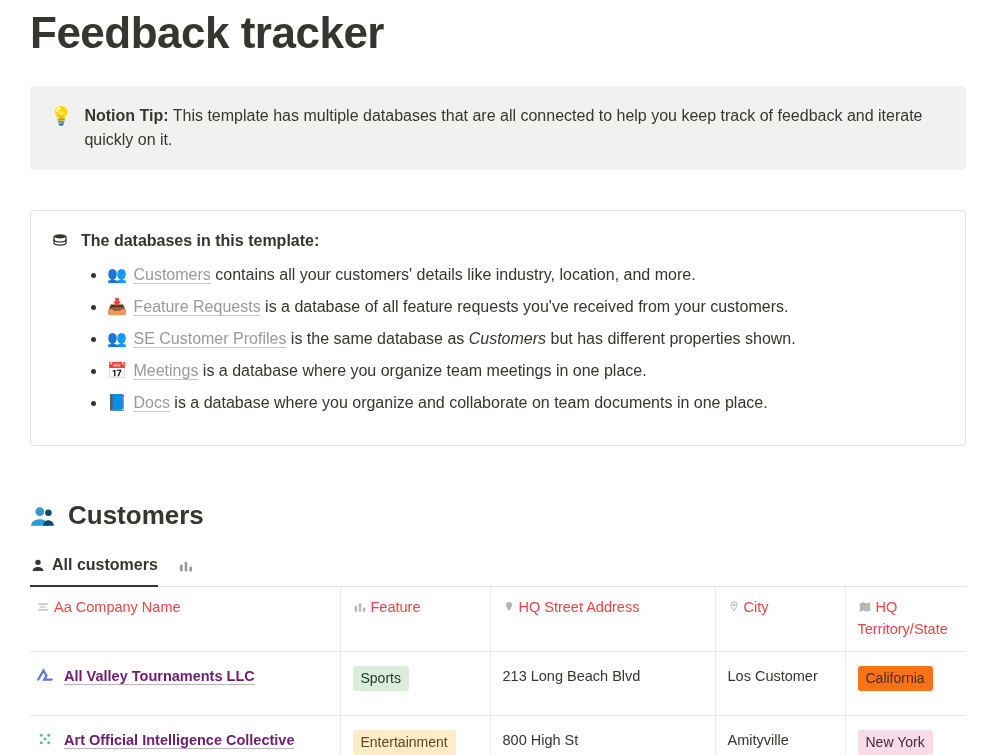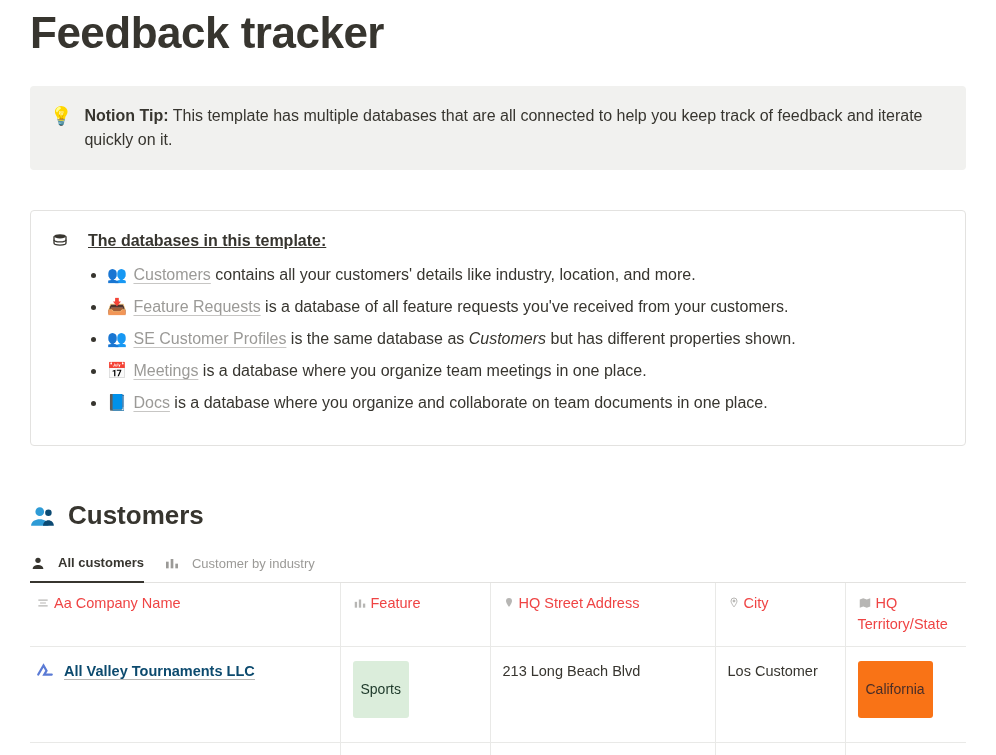--- a/index.html
+++ b/index.html
@@ -33,25 +33,24 @@
 
   .info-box {
     border: 1px solid #e3e2e0;
     border-radius: 4px;
     padding: 18px 20px 22px 20px;
     margin-bottom: 50px;
   }
   .info-header {
     display: flex;
     align-items: center;
-    gap: 19px;
+    gap: 12px;
     font-weight: 600;
     font-size: 16px;
     margin-bottom: 10px;
-    text-decoration: underline;
   }
   .db-icon-stack {
     width: 18px; height: 16px; position: relative;
   }
   .db-icon-stack svg { display:block; }
   ul.db-list {
     list-style: disc;
     padding-left: 56px;
   }
   ul.db-list li {
@@ -83,23 +82,23 @@
 
   .tabs {
     display: flex;
     border-bottom: 1px solid #e3e2e0;
     gap: 20px;
     margin-bottom: 0;
   }
   .tab {
     display:flex;
     align-items:center;
-    gap:12px;
+    gap:6px;
     padding: 6px 0 8px 0;
-    font-size: 13px;
+    font-size: 16px;
     cursor: pointer;
   }
   .tab.active {
     font-weight: 600;
     color: #37352f;
     border-bottom: 2px solid #37352f;
     margin-bottom: -1px;
   }
   .tab.inactive { color: #9b9a97; }
   .tab svg { display:block; }
@@ -124,33 +123,33 @@
   }
   .table td {
     border-right: 1px solid #e9e9e7;
     padding-top: 14px;
     padding-bottom: 24px;
   }
   .table th:first-child, .table td:first-child { padding-left: 6px; }
   .table td:first-child, .table th:first-child { border-left: none; }
   .company-link {
     font-weight: 600;
-    color: #0c4a6e;
+    color: #701a75;
     border-bottom: 1px solid #b7b6b4;
     cursor:pointer;
   }
   .row-icon {
     display:inline-block;
     width:18px; height:18px;
     vertical-align:-3px;
     margin-right:6px;
   }
   .tag {
     display:inline-block;
-    padding: 18px 8px;
+    padding: 2px 8px;
     border-radius: 3px;
     font-size: 14px;
   }
   .tag-green  { background:#dbeddb; color:#1c3829; }
   .tag-yellow { background:#fdecc8; color:#5a4a1e; }
   .tag-pinkish{ background:#f97316; color:#4a2e28; }
   .tag-pink   { background:#f5dce8; color:#4c2337; }
 
   .th-icon svg { vertical-align:-2px; margin-right:4px; }
 </style>
@@ -224,21 +223,20 @@
         <path d="M4 21c0-4 4-6 8-6s8 2 8 6z"></path>
       </svg>
     <span>All customers</span>
   </div>
   <div class="tab inactive">
     <svg width="16" height="16" viewBox="0 0 24 24" fill="#9b9a97">
         <rect x="3" y="10" width="4" height="10"></rect>
         <rect x="10" y="6" width="4" height="14"></rect>
         <rect x="17" y="13" width="4" height="7"></rect>
       </svg>
-    <span>Customer by industry</span>
   </div>
 </div>
 
 <table class="table">
   <colgroup>
     <col style="width:310px">
     <col style="width:150px">
     <col style="width:225px">
     <col style="width:130px">
     <col>

